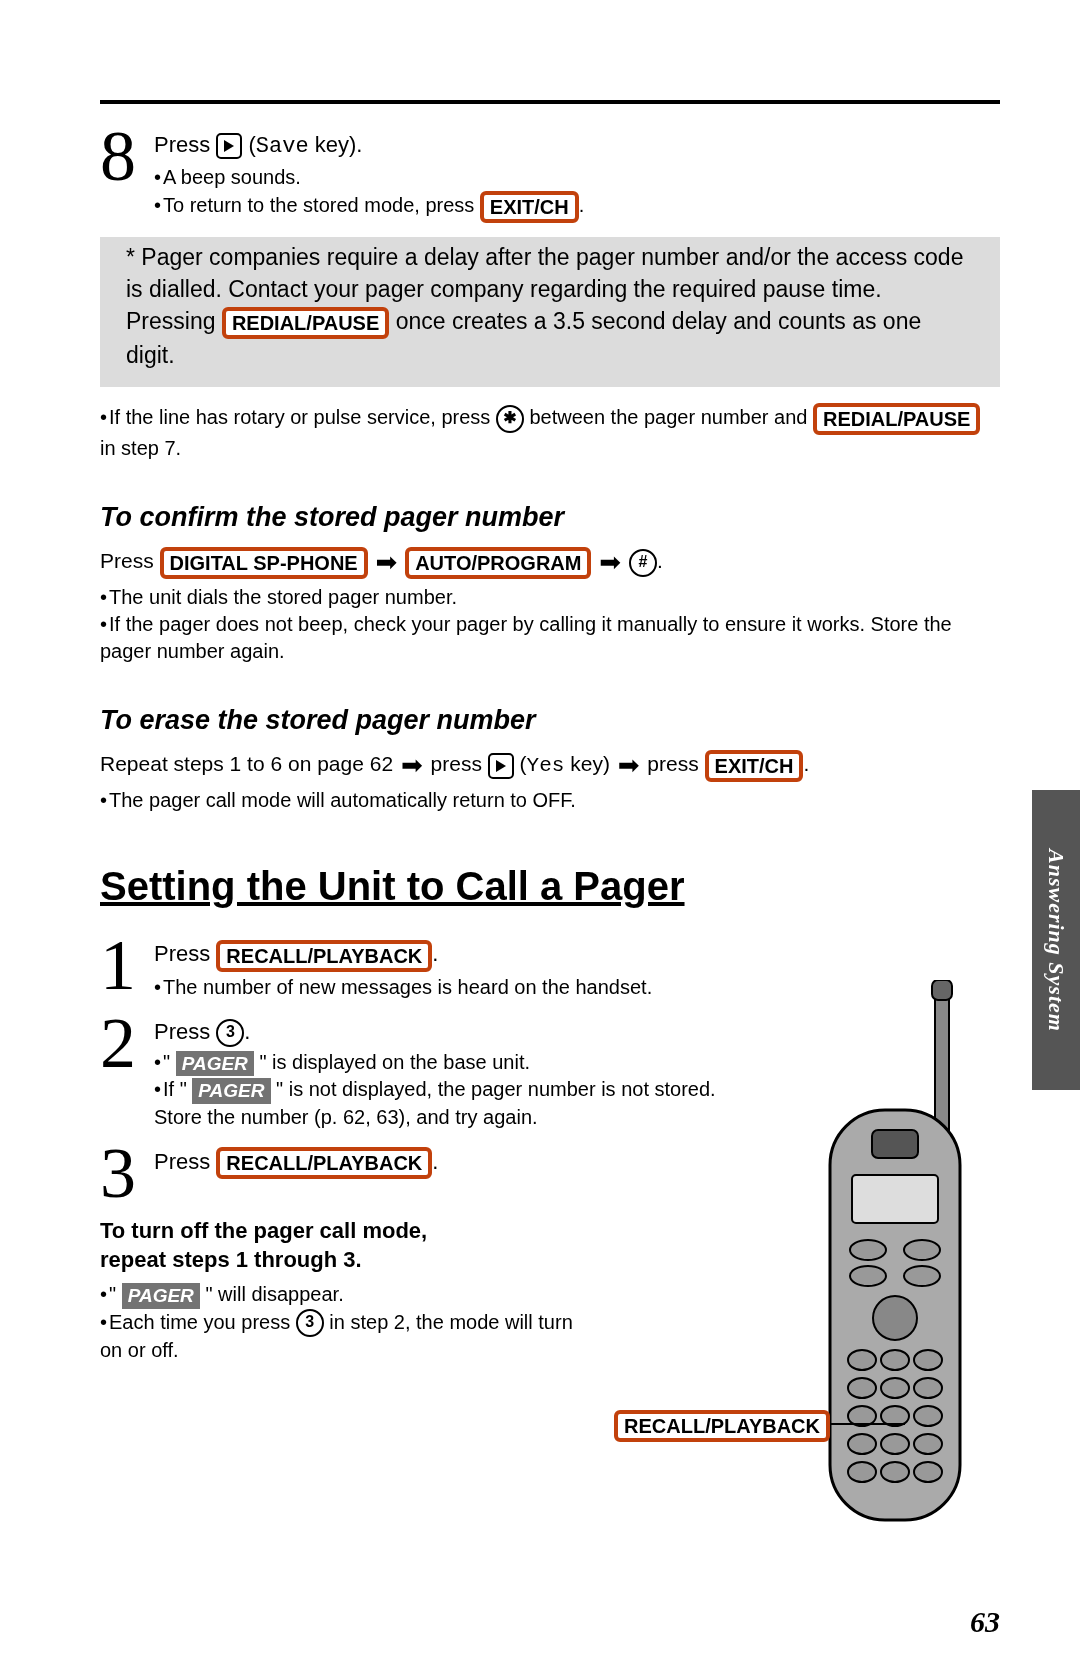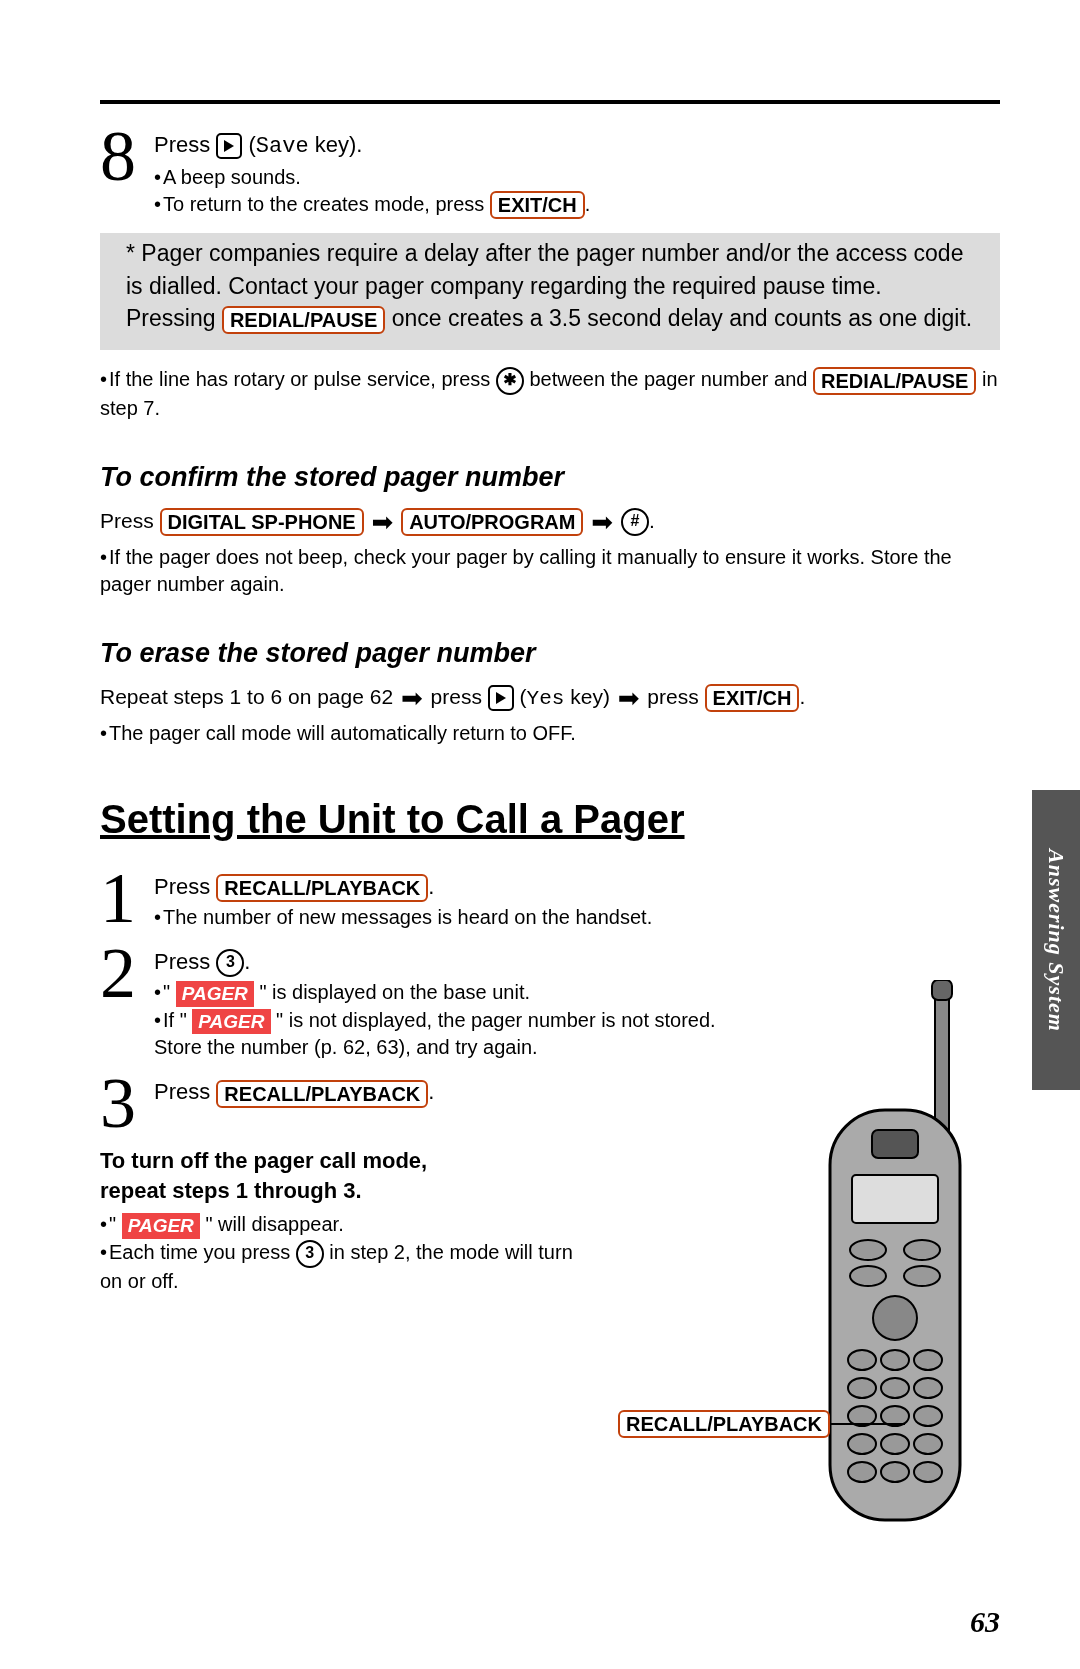--- a/index.html
+++ b/index.html
@@ -39,21 +39,21 @@
     font-size: 22px;
     line-height: 1.35;
     padding-top: 6px;
   }
   .step-body-narrow { max-width: 580px; }
   .bullets { margin: 2px 0 0 0; padding: 0; list-style: none; }
   .bullets li { font-size: 20px; line-height: 1.35; }
   .bullets li::before { content: "•"; margin-right: 2px; }
   .key-rounded {
     display: inline-block;
-    border: 2px solid #c2410c;
+    border: 4px solid #c2410c;
     border-radius: 6px;
     padding: 0 6px;
     font-size: 20px;
     font-weight: bold;
     font-family: Arial, sans-serif;
     line-height: 1.2;
     vertical-align: middle;
     background: #fff;
   }
   .key-oval {
@@ -94,21 +94,21 @@
     font-size: 23px;
     line-height: 1.4;
     margin: 14px 0 16px 0;
   }
   .para { font-size: 21px; line-height: 1.35; margin: 6px 0 4px 0; }
   .h2 { font-size: 27px; font-weight: bold; margin: 40px 0 12px 0; font-style: italic; }
   .h1 { font-size: 40px; font-weight: bold; margin: 50px 0 24px 0; text-decoration: underline; }
   .arrow-big { display:inline-block; font-size: 26px; vertical-align: middle; margin: 0 2px; }
   .inverse-label {
     display: inline-block;
-    background: #ef4444;
+    background: #737373;
     color: #fff;
     font-style: italic;
     font-weight: bold;
     padding: 0 6px;
     font-size: 19px;
     font-family: Arial, sans-serif;
     vertical-align: middle;
     text-align: center;
   }
   .side-tab {
@@ -170,21 +170,21 @@
   <div class="step">
     <div class="step-num">8</div>
     <div class="step-body">
       <div>
         <span>Press</span>
         <span class="key-tri"></span>
         (<span class="mono">Save</span><span> key).</span>
       </div>
       <ul class="bullets">
         <li>A beep sounds.</li>
-        <li><span>To return to the creates mode, press </span><span class="key-rounded">EXIT/CH</span><span>.</span></li>
+        <li><span>To return to the stored mode, press </span><span class="key-rounded">EXIT/CH</span><span>.</span></li>
       </ul>
     </div>
   </div>
 
   <div class="note-box">
     <span>* Pager companies require a delay after the pager number and/or the access code is dialled. Contact your pager company regarding the required pause time. Pressing </span><span class="key-rounded">REDIAL/PAUSE</span><span> once creates a 3.5 second delay and counts as one digit.</span>
   </div>
 
   <ul class="bullets">
     <li><span>If the line has rotary or pulse service, press </span><span class="key-oval">✱</span><span> between the pager number and </span><span class="key-rounded">REDIAL/PAUSE</span><span> in step 7.</span></li>
@@ -192,20 +192,21 @@
 
   <div class="h2">To confirm the stored pager number</div>
   <div class="para">
     <span>Press </span><span class="key-rounded">DIGITAL  SP-PHONE</span>
     <span class="arrow-big">➡</span>
     <span class="key-rounded">AUTO/PROGRAM</span>
     <span class="arrow-big">➡</span>
     <span class="key-oval">#</span><span>.</span>
   </div>
   <ul class="bullets">
+    <li>The unit dials the stored pager number.</li>
     <li>If the pager does not beep, check your pager by calling it manually to ensure it works. Store the pager number again.</li>
   </ul>
 
   <div class="h2">To erase the stored pager number</div>
   <div class="para">
     <span>Repeat steps 1 to 6 on page 62 </span><span class="arrow-big">➡</span><span> press </span><span class="key-tri"></span> (<span class="mono">Yes</span><span> key) </span><span class="arrow-big">➡</span><span> press </span><span class="key-rounded">EXIT/CH</span><span>.</span>
   </div>
   <ul class="bullets">
     <li>The pager call mode will automatically return to OFF.</li>
   </ul>

